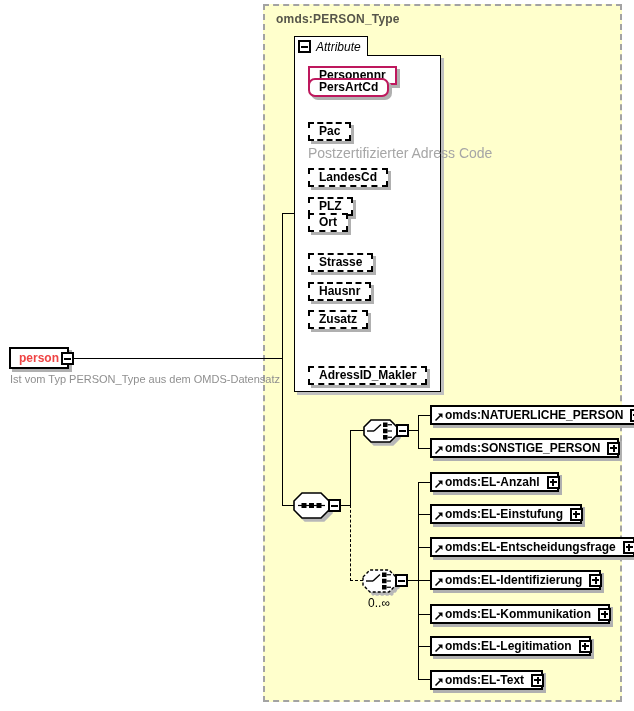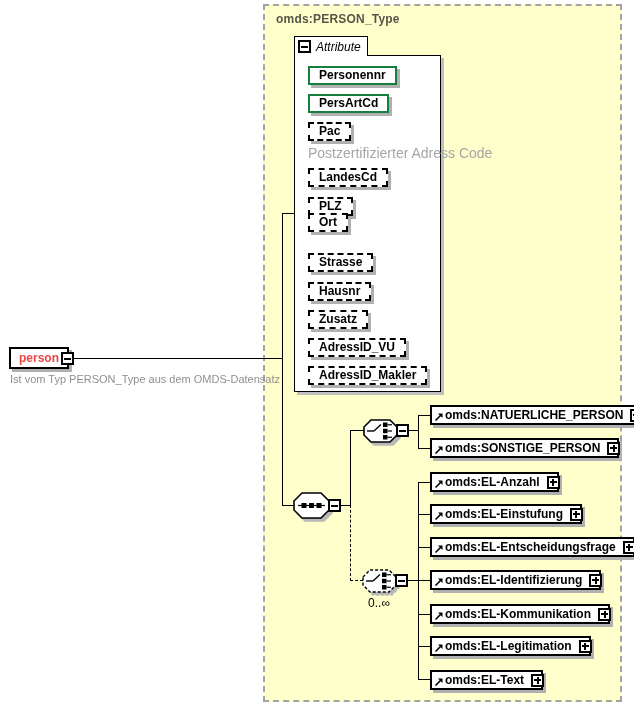--- a/index.html
+++ b/index.html
@@ -52,21 +52,21 @@
   .attr-tab-label { font-size:12px; font-style:italic; color:#000; margin-left:5px; }
   .attr-container {
     position:absolute; left:294px; top:55px; width:147px; height:337px;
     background:#fff; border:1px solid #000; box-shadow:3px 3px 0 #c0c0c0; z-index:2;
   }
   .attr-box {
     position:absolute; left:13px; height:19px; background:#fff;
     padding:0 9px; line-height:15px; font-size:12px; font-weight:bold; color:#000;
     white-space:nowrap; box-shadow:3px 3px 0 #b0b0b0;
   }
-  .attr-box.required { border:2px solid #15803d; }
+  .attr-box.required { border:2px solid #be185d; }
   .attr-box.optional { border:2px dashed #000; }
   .attr-annot {
     position:absolute; left:13px; font-size:14px; color:#a6a6a6; white-space:nowrap;
   }
 
   
   .compositor { position:absolute; z-index:2; filter:drop-shadow(3px 3px 0 #b8b8b8); }
 
   
   .el-box {
@@ -124,30 +124,29 @@
   <div class="person-annot">Ist vom Typ PERSON_Type aus dem OMDS-Datensatz</div>
 
   <div class="attr-tab">
     <div class="xbtn">
         <div class="bar-h"></div>
       </div>
     <span class="attr-tab-label">Attribute</span>
   </div>
   <div class="attr-container">
     <div class="attr-box required" style="top:10px;"><span>Personennr</span></div>
-    <div class="attr-box required" style="top:38px;"><span>PersArtCd</span></div>
+    <div class="attr-box required" style="top:22px;border-radius:7px;"><span>PersArtCd</span></div>
     <div class="attr-box optional" style="top:66px;"><span>Pac</span></div>
     <div class="attr-annot" style="top:89px;">Postzertifizierter Adress Code</div>
     <div class="attr-box optional" style="top:112px;"><span>LandesCd</span></div>
     <div class="attr-box optional" style="top:141px;"><span>PLZ</span></div>
     <div class="attr-box optional" style="top:157px;"><span>Ort</span></div>
     <div class="attr-box optional" style="top:197px;"><span>Strasse</span></div>
     <div class="attr-box optional" style="top:226px;"><span>Hausnr</span></div>
     <div class="attr-box optional" style="top:254px;"><span>Zusatz</span></div>
-    <div class="attr-box optional" style="top:282px;"><span>AdressID_VU</span></div>
     <div class="attr-box optional" style="top:310px;"><span>AdressID_Makler</span></div>
   </div>
 
   <svg class="compositor" style="left:293px; top:492px;" width="37" height="27" viewBox="0 0 37 27">
     <polygon points="1,9 9,1 28,1 36,9 36,18 28,26 9,26 1,18" fill="#ffffff" stroke="#000" stroke-width="1.6"></polygon>
     <line x1="5" y1="13.5" x2="32" y2="13.5" stroke="#000" stroke-width="1.2"></line>
     <rect x="8.5" y="11" width="5" height="5" fill="#000"></rect>
     <rect x="16" y="11" width="5" height="5" fill="#000"></rect>
     <rect x="23.5" y="11" width="5" height="5" fill="#000"></rect>
   </svg>

